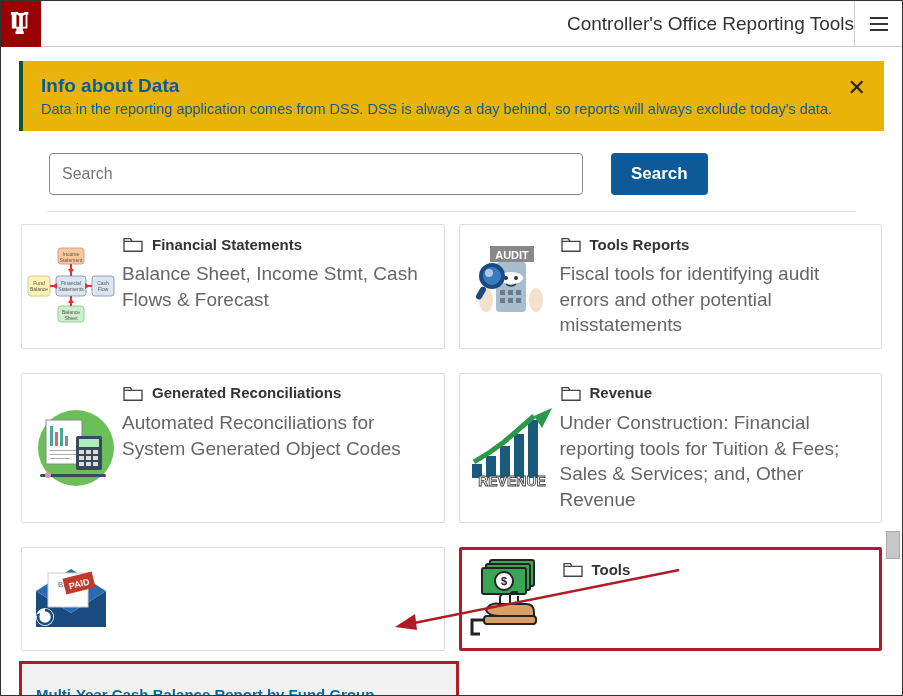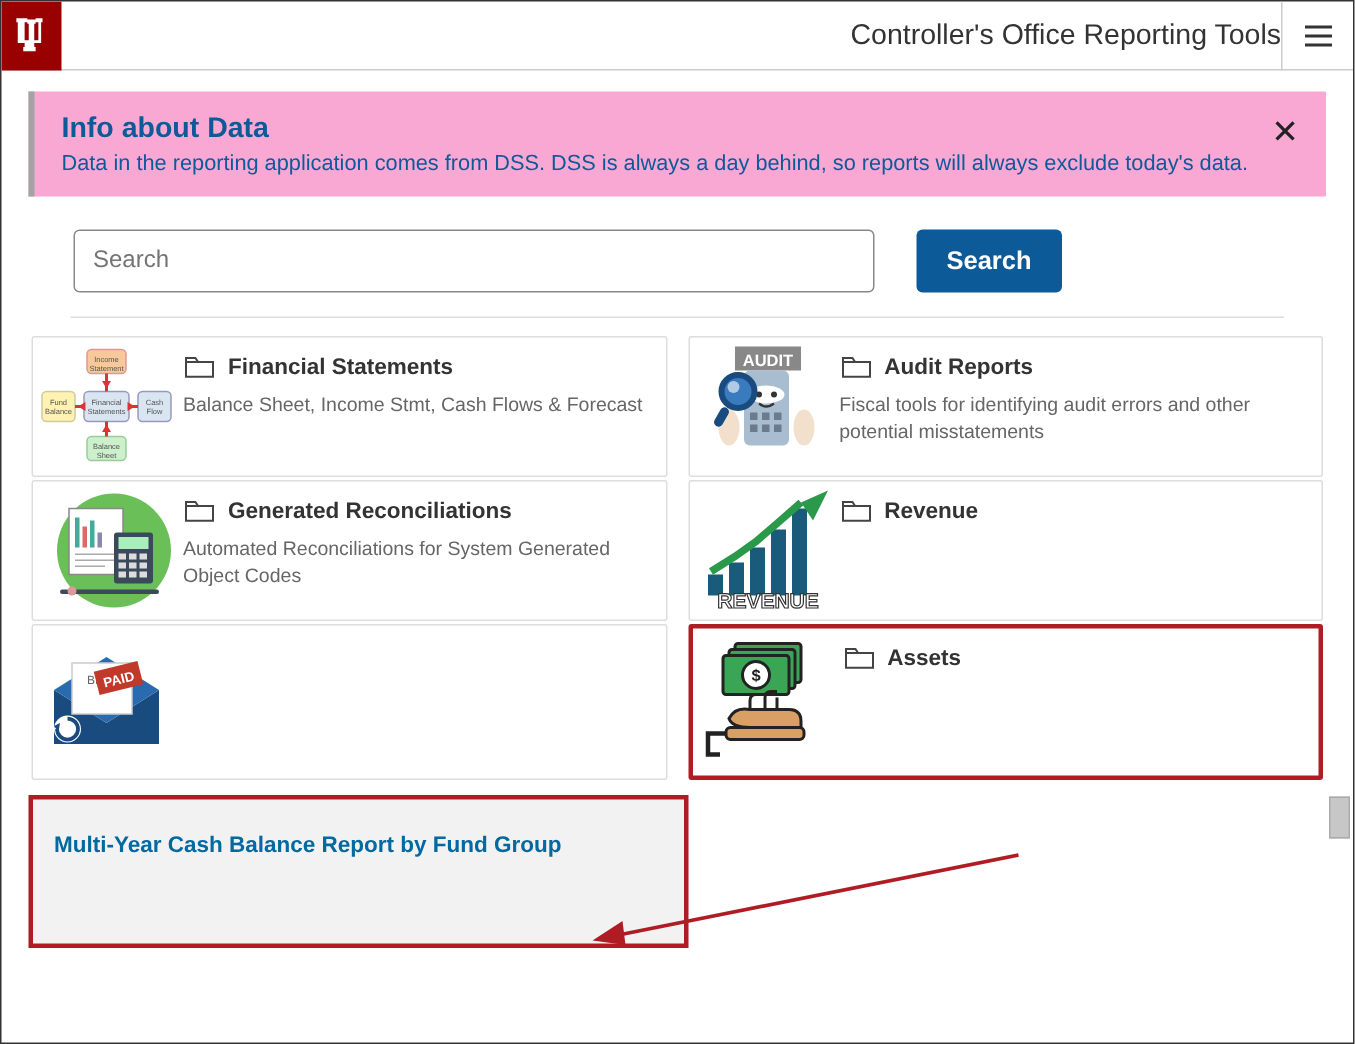--- a/index.html
+++ b/index.html
@@ -6,37 +6,37 @@
   body { font-family: "Segoe UI", Arial, sans-serif; background: #fff; width: 903px; height: 696px; overflow: hidden; position: relative; border: 1px solid #333; }
   .header { display: flex; align-items: center; height: 46px; border-bottom: 1px solid #ccc; text-align: right; }
   .logo { width: 40px; height: 46px; background: #990000; display: flex; align-items: center; justify-content: center; }
   .logo svg { width: 22px; height: 28px; }
   .title { font-size: 19px; color: #333; padding-left: 14px; flex: 1; }
   .menu-btn { width: 48px; height: 46px; border-left: 1px solid #ccc; display: flex; align-items: center; justify-content: center; cursor: pointer; }
   .menu-btn span, .menu-btn span::before, .menu-btn span::after { display: block; width: 18px; height: 2px; background: #333; position: relative; }
   .menu-btn span::before, .menu-btn span::after { content:""; position:absolute; }
   .menu-btn span::before { top:-6px; } .menu-btn span::after { top:6px; }
   .content { padding: 14px 18px; }
-  .info-box { background:#f9a8d4; border-left:4px solid #a3a3a3; padding:14px 18px; position:relative; margin-bottom:22px; }
+  .info-box { background:#eab308; border-left:4px solid #14532d; padding:14px 18px; position:relative; margin-bottom:22px; }
   .info-title { color:#0d5a99; font-weight:700; font-size:19px; margin-bottom:4px; }
   .info-text { color:#0d5a99; font-size:14.5px; }
   .info-close { position:absolute; top:14px; right:18px; cursor:pointer; font-size:22px; color:#222; }
   .search-row { display:flex; gap:28px; padding:0 30px 16px; align-items:center;}
   .search-input { flex:0 0 534px; height:42px; border:1px solid #888; border-radius:4px; padding:0 12px; font-size:16px; color:#666; }
   .search-btn { background:#0d5a99; color:#fff; border:none; border-radius:4px; padding:0 20px; height:42px; font-size:17px; font-weight:700; cursor:pointer; }
   .divider { border-top:1px solid #ddd; margin:0 28px 12px; }
-  .grid { display:grid; grid-template-columns:1fr 1fr; gap:2px 14px; padding:0 2px; }
+  .grid { display:grid; grid-template-columns:1fr 1fr; gap:24px 14px; padding:0 2px; }
   .card { display:flex; border:1px solid #ddd; border-radius:2px; padding:4px 4px; min-height:88px; cursor:pointer; }
   .card.highlight { border:3px solid #b01c24; }
   .card-icon { width:96px; display:flex; align-items:center; justify-content:flex-start; flex-shrink:0; }
   .card-body { padding:6px 4px 6px 0; flex:1; }
   .card-head { display:flex; align-items:center; gap:8px; margin-bottom:8px; }
   .folder { width:22px; height:18px; }
   .card-title { font-weight:700; color:#333; font-size:15px; }
-  .card-desc { color:#666; font-size:13px; line-height:1.35; }
+  .card-desc { color:#666; font-size:19px; line-height:1.35; }
   .sub-panel { border:3px solid #b01c24; margin-top:10px; width:440px; height:102px; background:#f2f2f2; padding:22px 14px; position:relative; }
   .sub-link { color:#0369a1; font-weight:700; font-size:15px; cursor:pointer; }
   .arrow-overlay { position:absolute; left:388px; top:563px; pointer-events:none; }
   .scroll-ind { position:absolute; right:2px; top:530px; width:14px; height:28px; background:#c7c7c7; border:1px solid #aaa; }
 </style>
 </head>
 <body>
 
 <div class="header">
   <div class="logo">
@@ -123,21 +123,21 @@
           <circle cx="28" cy="32" r="11" fill="#3a7bbf" stroke="#1a4b7f" stroke-width="4"></circle>
           <circle cx="25" cy="29" r="4" fill="#fff" opacity="0.6"></circle>
           <rect x="14" y="42" width="6" height="14" rx="3" fill="#1a4b7f" transform="rotate(30 17 49)"></rect>
         </svg>
       </div>
       <div class="card-body">
         <div class="card-head">
           <svg class="folder" viewBox="0 0 24 20">
               <path fill="none" stroke="#444" stroke-width="1.5" d="M2 4h7l2 3h11v11H2z M2 7h20"></path>
             </svg>
-          <span class="card-title">Audit Reports</span>
+          <span class="card-title">Tools Reports</span>
         </div>
         <div class="card-desc">Fiscal tools for identifying audit errors and other potential misstatements</div>
       </div>
     </div>
 
     <div class="card">
       <div class="card-icon">
         <svg width="90" height="84" viewBox="0 0 90 84">
           <circle cx="50" cy="42" r="38" fill="#6bbf59"></circle>
           <rect x="20" y="14" width="36" height="44" fill="#fff" stroke="#888"></rect>
@@ -187,20 +187,21 @@
           <text x="48" y="80" font-size="14" font-weight="900" text-anchor="middle" fill="#fff" stroke="#333" stroke-width="0.8">REVENUE</text>
         </svg>
       </div>
       <div class="card-body">
         <div class="card-head">
           <svg class="folder" viewBox="0 0 24 20">
               <path fill="none" stroke="#444" stroke-width="1.5" d="M2 4h7l2 3h11v11H2z M2 7h20"></path>
             </svg>
           <span class="card-title">Revenue</span>
         </div>
+        <div class="card-desc">Under Construction: Financial reporting tools for Tuition &amp; Fees; Sales &amp; Services; and, Other Revenue</div>
       </div>
     </div>
 
     <div class="card">
       <div class="card-icon">
         <svg width="90" height="84" viewBox="0 0 90 84">
           <path d="M10 34 L45 56 L80 34 L80 70 L10 70 Z" fill="#1a4b7f"></path>
           <path d="M10 34 L45 12 L80 34 L45 56 Z" fill="#2a6baf"></path>
           <rect x="22" y="16" width="40" height="34" fill="#fff" stroke="#ccc"></rect>
           <text x="32" y="30" font-size="8" fill="#666">BILL:</text>
@@ -225,21 +226,21 @@
           <path d="M34 50 L34 44 Q34 40 38 40 L44 40 M44 50 L44 42 Q44 38 48 38 L52 38 M52 50 L52 42" stroke="#222" stroke-width="2" fill="none"></path>
           <rect x="18" y="62" width="52" height="8" rx="3" fill="#d9a066" stroke="#222" stroke-width="2"></rect>
           <path d="M18 66 L6 66 L6 80 L14 80" stroke="#222" stroke-width="3" fill="none"></path>
         </svg>
       </div>
       <div class="card-body">
         <div class="card-head">
           <svg class="folder" viewBox="0 0 24 20">
               <path fill="none" stroke="#444" stroke-width="1.5" d="M2 4h7l2 3h11v11H2z M2 7h20"></path>
             </svg>
-          <span class="card-title">Assets</span>
+          <span class="card-title">Tools</span>
         </div>
       </div>
     </div>
 
   </div>
 
   <div class="sub-panel">
     <a class="sub-link">Multi-Year Cash Balance Report by Fund Group</a>
   </div>
 

